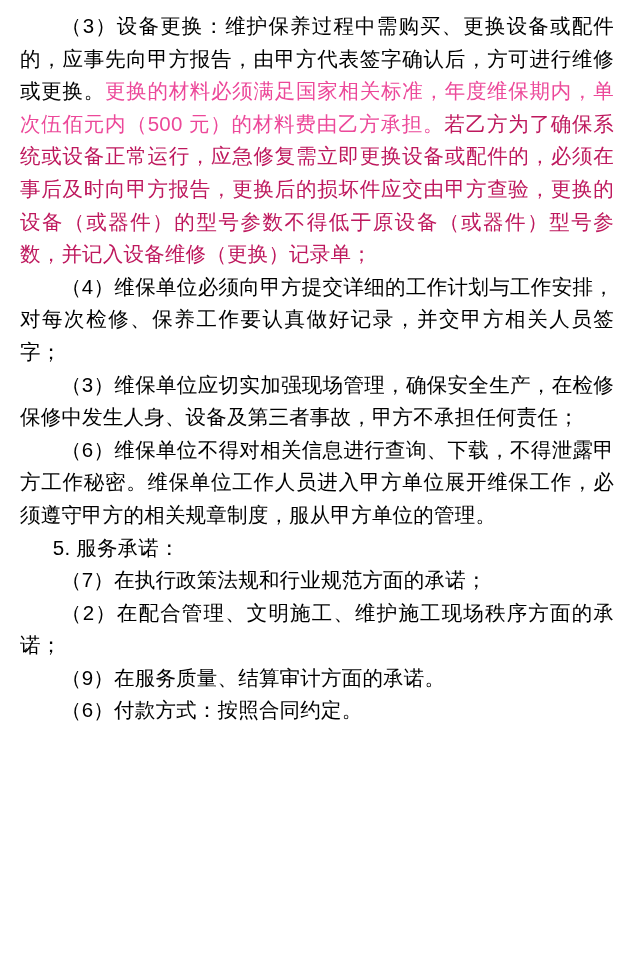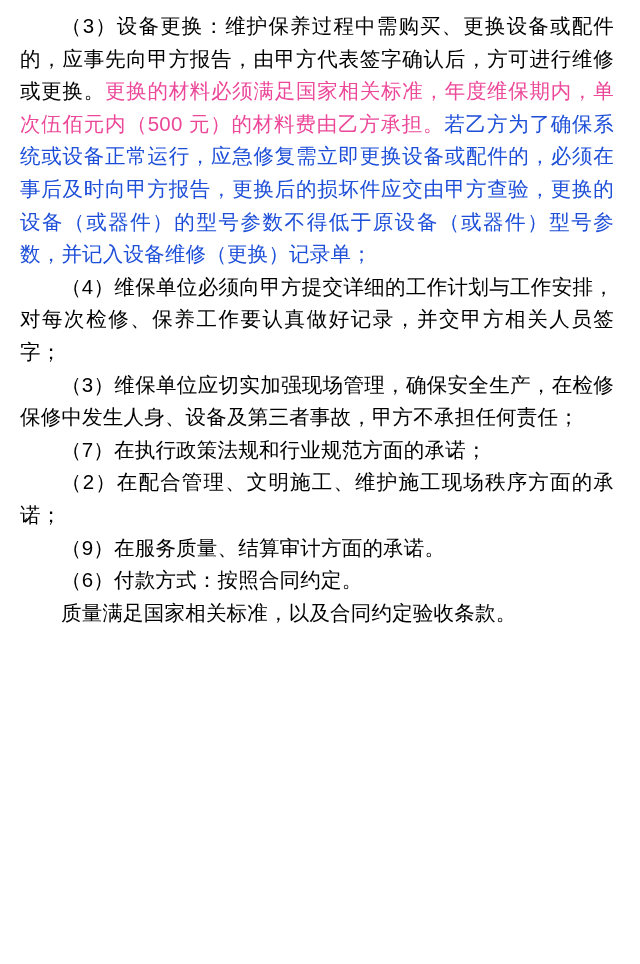--- a/index.html
+++ b/index.html
@@ -31,40 +31,41 @@
   .indent {
     text-indent: 2em;
   }
   .indent-sm {
     text-indent: 1.6em;
   }
   .hl {
     color: #ec4899;
   }
   .blk {
-    color: #1d4ed8;
+    color: #be185d;
   }
 </style>
 </head>
 <body>
 
 <div class="page">
 
   <p class="para indent"><span>（3）设备更换：维护保养过程中需购买、更换设备或配件的，应事先向甲方报告，由甲方代表签字确认后，方可进行维修或更换。</span><span class="hl">更换的材料必须满足国家相关标准，年度维保期内，单次伍佰元内（500 元）的材料费由乙方承担。</span><span class="blk">若乙方为了确保系统或设备正常运行，应急修复需立即更换设备或配件的，必须在事后及时向甲方报告，更换后的损坏件应交由甲方查验，更换的设备（或器件）的型号参数不得低于原设备（或器件）型号参数，并记入设备维修（更换）记录单；</span></p>
 
   <p class="para indent"><span>（4）维保单位必须向甲方提交详细的工作计划与工作安排，对每次检修、保养工作要认真做好记录，并交甲方相关人员签字；</span></p>
 
   <p class="para indent"><span>（3）维保单位应切实加强现场管理，确保安全生产，在检修保修中发生人身、设备及第三者事故，甲方不承担任何责任；</span></p>
 
+  <p class="para indent"><span>（6）维保单位不得对相关信息进行查询、下载，不得泄露甲方工作秘密。维保单位工作人员进入甲方单位展开维保工作，必须遵守甲方的相关规章制度，服从甲方单位的管理。</span></p>
 
+  <p class="para indent-sm"><span>5. 服务承诺：</span></p>
 
   <p class="para indent"><span>（7）在执行政策法规和行业规范方面的承诺；</span></p>
 
   <p class="para indent"><span>（2）在配合管理、文明施工、维护施工现场秩序方面的承诺；</span></p>
 
   <p class="para indent"><span>（9）在服务质量、结算审计方面的承诺。</span></p>
 
   <p class="para indent"><span>（6）付款方式：按照合同约定。</span></p>
 
 
-  <p class="para indent"><span>质量满足国家相关标准，以及合同约定验收条款。</span></p>
 
 </div>
 
 </body></html>

